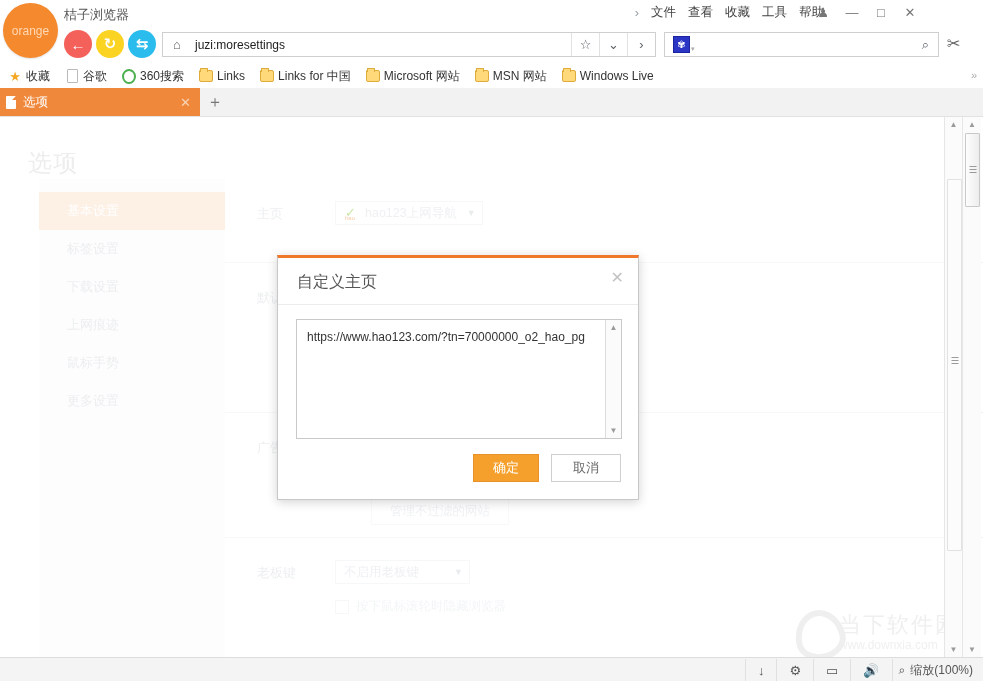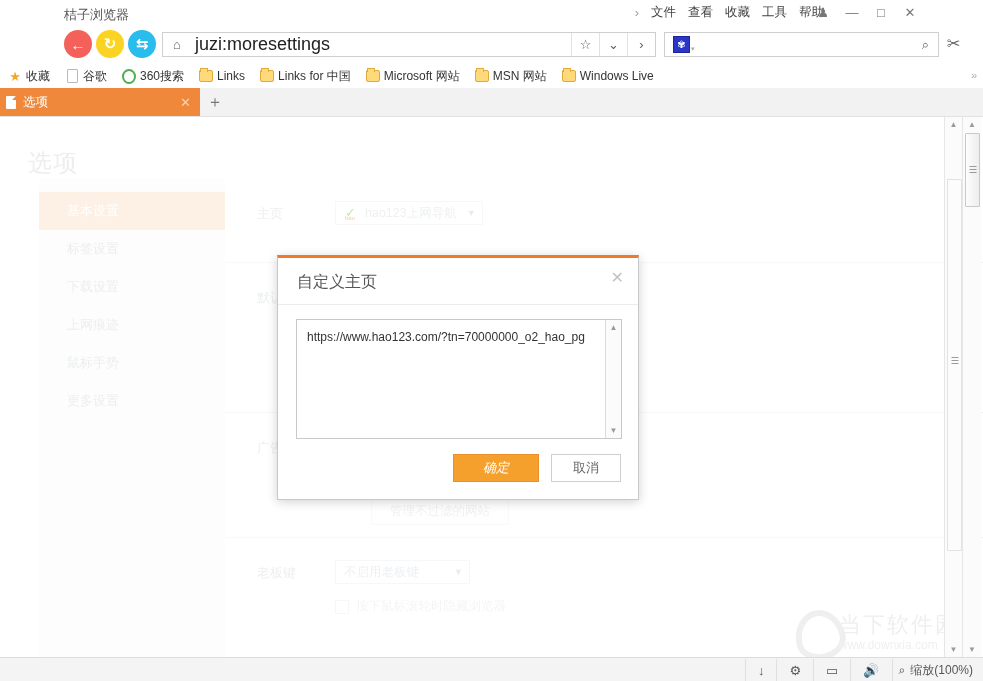--- a/index.html
+++ b/index.html
@@ -31,21 +31,21 @@
   .circ{position:absolute;top:4px;width:28px;height:28px;border-radius:50%;
     display:flex;align-items:center;justify-content:center;color:#fff;font-size:15px;font-weight:bold;}
   .circ-back{left:64px;background:#f4605a;}
   .circ-reload{left:96px;background:#fbd423;}
   .circ-home{left:128px;background:#29bcec;}
   .urlbox{
     position:absolute;left:162px;top:32px;width:494px;height:25px;
     border:1px solid #cfcfcf;background:#fff;display:flex;align-items:center;box-sizing:border-box;
   }
   .url-home{width:28px;display:flex;align-items:center;justify-content:center;color:#5c6166;font-size:13px;}
-  .url-text{flex:1;font-size:18px;color:#222;padding-left:4px;}
+  .url-text{flex:1;font-size:12px;color:#222;padding-left:4px;}
   .url-btn{width:27px;height:23px;display:flex;align-items:center;justify-content:center;
     color:#5c6166;font-size:13px;border-left:1px solid #e2e2e2;}
   .searchbox{
     position:absolute;left:664px;top:32px;width:275px;height:25px;
     border:1px solid #cfcfcf;background:#fff;display:flex;align-items:center;box-sizing:border-box;
   }
   .paw{width:15px;height:15px;margin-left:8px;background:#2b36c4;border:1px solid #1b23a0;
       display:flex;align-items:center;justify-content:center;font-size:10px;color:#fff;}
   .caret-mini{font-size:7px;color:#aaa;margin-left:1px;align-self:flex-end;margin-bottom:3px;}
   .search-space{flex:1;}
@@ -124,22 +124,22 @@
   .modal-head{position:relative;height:46px;border-bottom:1px solid #ececec;}
   .modal-title{position:absolute;left:19px;top:14px;font-size:16px;color:#555;}
   .modal-close{position:absolute;right:14px;top:12px;color:#c3c3c3;font-size:16px;line-height:16px;}
   .modal-body{padding:14px 18px 0 18px;}
   .ta-wrap{position:relative;width:326px;height:120px;border:1px solid #c9c9c9;background:#fff;box-sizing:border-box;}
   .ta-text{padding:9px 10px;font-size:12px;color:#333;word-break:break-all;line-height:16px;}
   .ta-sb{position:absolute;right:0;top:0;width:15px;height:118px;background:#fbfbfb;border-left:1px solid #dcdcdc;}
   .ta-ar{width:100%;height:15px;display:flex;align-items:center;justify-content:center;font-size:8px;color:#9a9a9a;}
   .ta-ar.bot{position:absolute;bottom:0;left:0;}
   .modal-foot{position:absolute;right:17px;bottom:17px;display:flex;gap:12px;}
-  .btn-primary{width:86px;height:28px;background:#f5a02c;color:#fff;border:1px solid #e8912a;
-    display:flex;align-items:center;justify-content:center;font-size:13px;box-sizing:border-box;font-style:italic;}
+  .btn-primary{width:66px;height:28px;background:#f5a02c;color:#fff;border:1px solid #e8912a;
+    display:flex;align-items:center;justify-content:center;font-size:13px;box-sizing:border-box;}
   .btn-default{width:70px;height:28px;background:#fff;color:#666;border:1px solid #cfcfcf;
     display:flex;align-items:center;justify-content:center;font-size:13px;box-sizing:border-box;}
 
   
   .wm{position:absolute;left:795px;top:608px;width:180px;height:50px;opacity:.65;pointer-events:none;}
   .wm-o{position:absolute;left:0;top:2px;width:38px;height:38px;border:6px solid #c9c9c9;
     border-radius:50% 50% 50% 50%/60% 60% 40% 40%;transform:rotate(-12deg);}
   .wm-t{position:absolute;left:44px;top:2px;font-size:22px;color:#c9c9c9;letter-spacing:2px;}
   .wm-u{position:absolute;left:44px;top:30px;font-size:12px;color:#c9c9c9;}
 
@@ -372,20 +372,21 @@
           <div class="ta-ar bot">▼</div>
         </div>
       </div>
     </div>
     <div class="modal-foot">
       <div class="btn-primary">确定</div>
       <div class="btn-default">取消</div>
     </div>
   </div>
 
+  <div class="logo-circle">orange</div>
 
   <div class="statusbar">
     <div class="st-cell">↓</div>
     <div class="st-cell">⚙</div>
     <div class="st-cell">▭</div>
     <div class="st-cell">🔊</div>
     <div class="st-cell st-zoom">
       <span class="st-mag">⌕</span>
       <span>缩放(100%)</span>
     </div>

